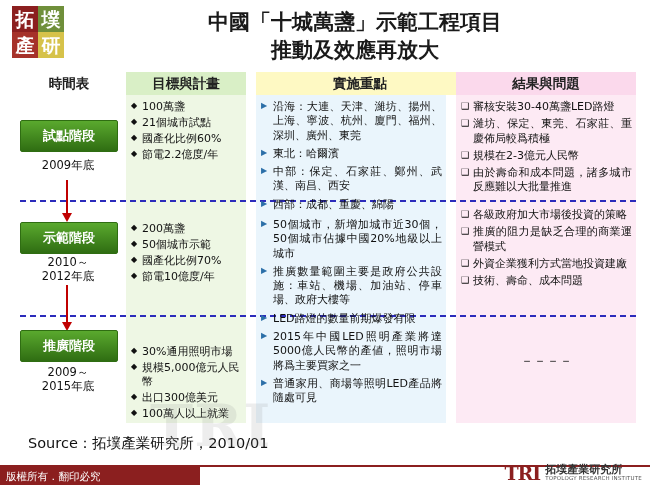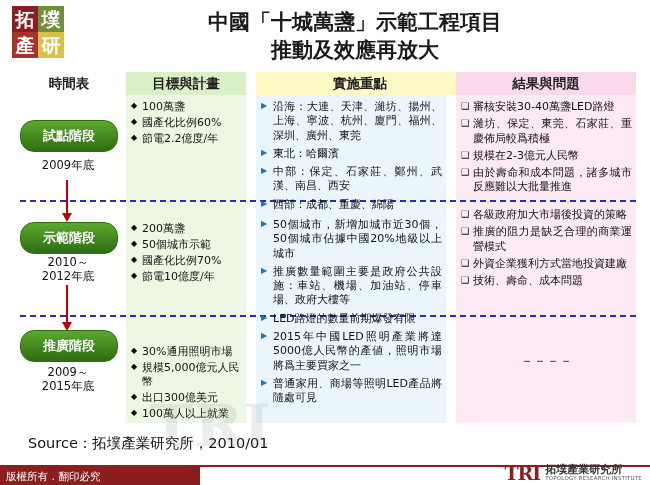--- a/index.html
+++ b/index.html
@@ -37,21 +37,21 @@
   #p2{left:126px;width:120px;height:328px;background:#eef7e4;}
   #p3{left:256px;width:190px;height:328px;background:#eaf5fc;}
   #p4{left:456px;width:180px;height:328px;background:#fdeaf4;}
 
   
   .dash{position:absolute;left:20px;width:616px;border-top:2px dashed #2b2bbb;}
   #d1{top:200px;}
   #d2{top:315px;}
 
   
-  .stage{position:absolute;left:20px;width:96px;height:30px;border-radius:14px;
+  .stage{position:absolute;left:20px;width:96px;height:30px;border-radius:2px;
     background:linear-gradient(#5aa92e,#2f6d12);border:1px solid #2f6d12;
     color:#fff;font-size:13px;font-weight:bold;text-align:center;line-height:30px;}
   #s1{top:120px;}
   #s2{top:222px;}
   #s3{top:330px;}
 
   .yr{position:absolute;left:18px;width:100px;text-align:center;
       font-size:11.5px;color:#111;line-height:1.25;}
   #y1{top:158px;}
   #y2{top:255px;}
@@ -152,20 +152,21 @@
 2012年底</div>
 <div class="arrow" id="a2"></div>
 
 <div class="stage" id="s3">推廣階段</div>
 <div class="yr" id="y3" style="white-space:pre-line">2009～
 2015年底</div>
 
 <div class="cell" id="c2a">
     <ul class="bl">
       <li>100萬盞</li>
+      <li>21個城市試點</li>
       <li>國產化比例60%</li>
       <li>節電2.2億度/年</li>
     </ul>
   </div>
 <div class="cell" id="c2b">
     <ul class="bl">
       <li>200萬盞</li>
       <li>50個城市示範</li>
       <li>國產化比例70%</li>
       <li>節電10億度/年</li>

